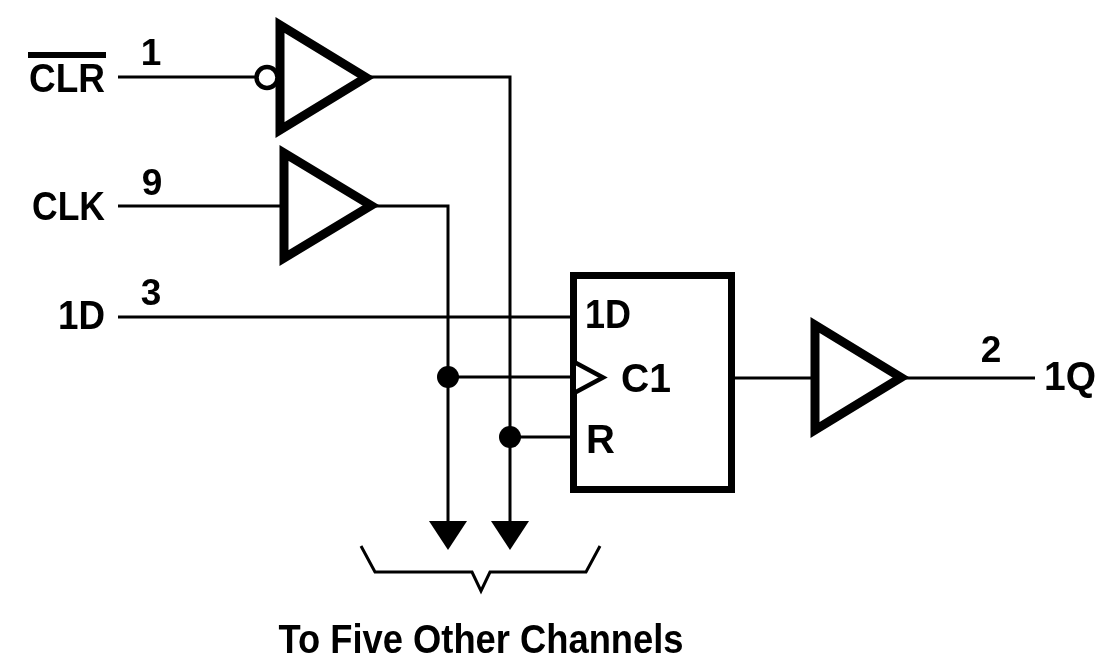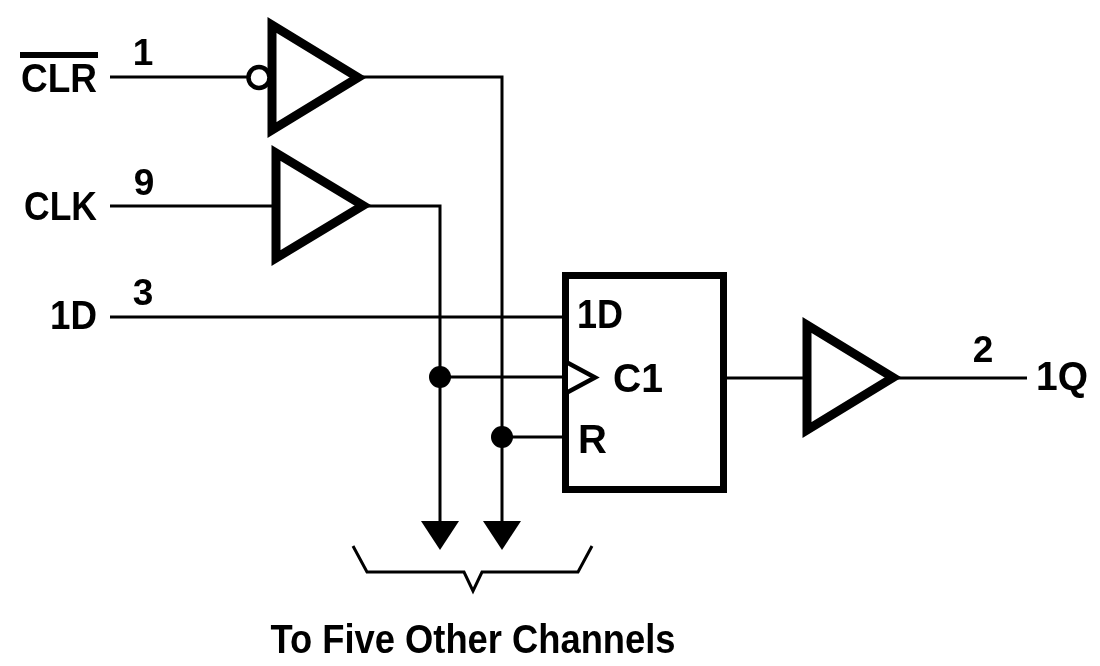--- a/index.html
+++ b/index.html
@@ -8,20 +8,21 @@
     background: #ffffff;
     width: 1100px;
     height: 666px;
     overflow: hidden;
   }
   .diagram-wrap {
     position: relative;
     width: 900px;
     height: 666px;
     background: #ffffff;
+    padding-left: 8px;
   }
   svg {
     display: block;
   }
   .wire {
     stroke: #000000;
     stroke-width: 3;
     fill: none;
   }
   .thick-shape {

